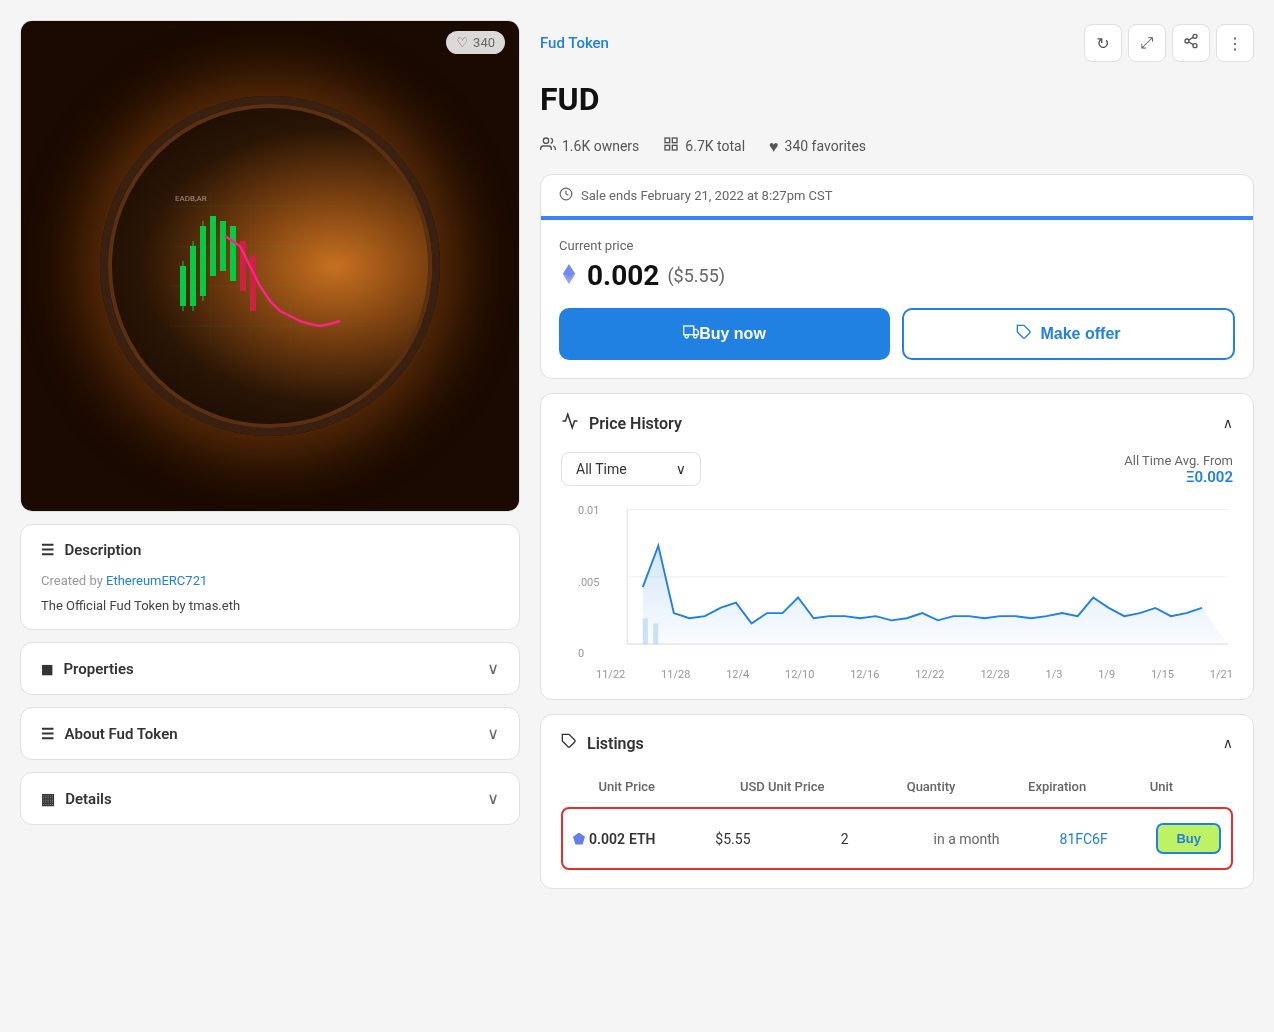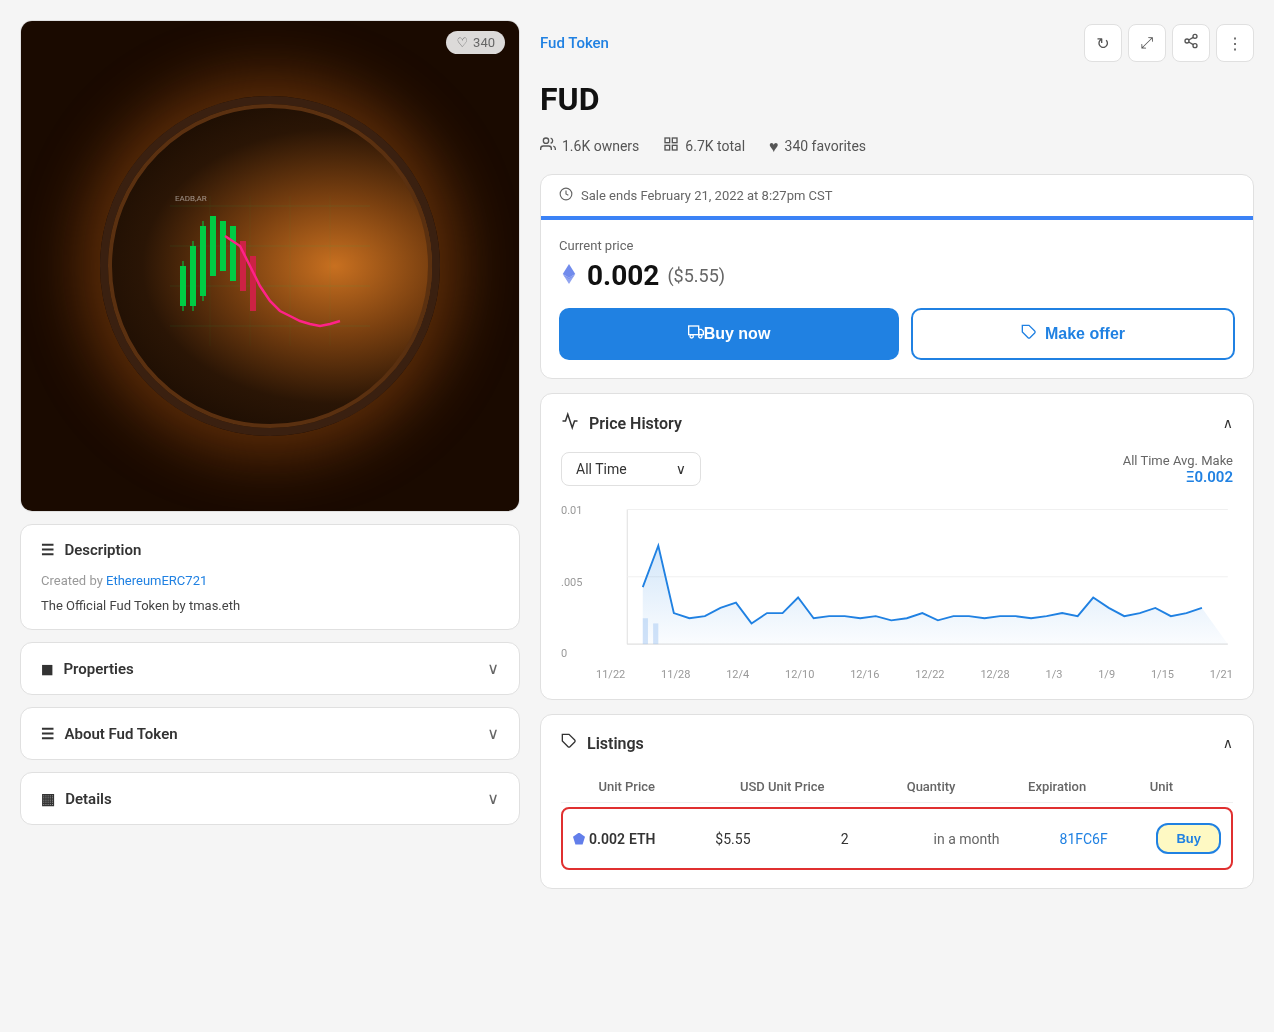--- a/index.html
+++ b/index.html
@@ -42,21 +42,21 @@
     .stat-icon { font-size: 16px; color: #555; }
 
     .sale-card { background: #fff; border-radius: 12px; border: 1px solid #e0e0e0; overflow: hidden; }
     .sale-timer { padding: 12px 18px; border-bottom: 4px solid #3b82f6; display: flex; align-items: center; gap: 8px; color: #666; font-size: 13px; }
     .sale-price-area { padding: 18px 18px; }
     .current-price-label { color: #666; font-size: 13px; margin-bottom: 6px; }
     .price-display { display: flex; align-items: center; gap: 8px; margin-bottom: 16px; }
     .price-value { font-size: 28px; font-weight: 700; color: #111; }
     .price-usd { font-size: 18px; color: #666; font-weight: 400; }
     .action-buttons { display: flex; gap: 12px; }
-    .buy-btn { flex: 1; padding: 14px 30px; background: #2081e2; color: #fff; border: none; border-radius: 10px; font-size: 16px; font-weight: 600; cursor: pointer; display: flex; align-items: center; justify-content: center; }
+    .buy-btn { flex: 1; padding: 14px 21px; background: #2081e2; color: #fff; border: none; border-radius: 10px; font-size: 16px; font-weight: 600; cursor: pointer; display: flex; align-items: center; justify-content: center; }
     .offer-btn { flex: 1; padding: 14px 20px; background: #fff; color: #2081e2; border: 2px solid #2081e2; border-radius: 10px; font-size: 16px; font-weight: 600; cursor: pointer; display: flex; align-items: center; justify-content: center; gap: 8px; }
 
     .section-card { background: #fff; border-radius: 12px; border: 1px solid #e0e0e0; padding: 18px 20px; }
     .section-header { display: flex; align-items: center; justify-content: space-between; }
     .section-title-row { display: flex; align-items: center; gap: 10px; font-weight: 600; font-size: 16px; text-align: right; }
     .section-content { margin-top: 18px; }
 
     
     .time-filter { display: flex; align-items: center; justify-content: space-between; margin-bottom: 16px; }
     .time-dropdown { border: 1px solid #e0e0e0; border-radius: 8px; padding: 8px 14px; font-size: 14px; display: flex; align-items: center; gap: 8px; cursor: pointer; background: #fff; color: #333; min-width: 140px; }
@@ -67,21 +67,21 @@
     .chart-svg { width: 100%; height: 100%; }
     .chart-y-labels { position: absolute; left: 0; top: 0; height: 100%; display: flex; flex-direction: column; justify-content: space-between; font-size: 11px; color: #999; padding: 2px 0; }
     .chart-x-labels { display: flex; justify-content: space-between; margin-top: 6px; font-size: 11px; color: #999; padding: 0 30px; }
 
     
     .listings-table { width: 100%; border-collapse: collapse; }
     .listings-table th { text-align: center; color: #666; font-weight: 500; font-size: 13px; padding: 8px 10px; border-bottom: 1px solid #f0f0f0; }
     .eth-price-cell { display: flex; align-items: center; gap: 4px; font-weight: 600; }
     .eth-diamond { display: inline-block; width: 12px; height: 12px; background: #627EEA; clip-path: polygon(50% 0%, 100% 35%, 80% 100%, 20% 100%, 0% 35%); }
     .from-link { color: #2081e2; text-decoration: none; }
-    .buy-small-btn { padding: 6px 18px; background: #fef9c3; color: #2081e2; border: 2px solid #2081e2; border-radius: 12px; font-size: 13px; font-weight: 600; cursor: pointer; }
+    .buy-small-btn { padding: 6px 18px; background: #bef264; color: #2081e2; border: 2px solid #2081e2; border-radius: 7px; font-size: 13px; font-weight: 600; cursor: pointer; }
     .highlighted-table-wrapper { border: 2px solid #e03030; border-radius: 8px; overflow: hidden; margin-top: 4px; }
     .highlighted-row td { padding: 14px 10px; }
   </style>
 </head>
 <body>
 
 <div class="page-container">
 
   <div class="left-panel">
 
@@ -297,26 +297,26 @@
         </div>
         <span>∧</span>
       </div>
       <div class="section-content">
         <div class="time-filter">
           <div class="time-dropdown">
             <span>All Time</span>
             <span style="margin-left:auto;">∨</span>
           </div>
           <div class="avg-price-box">
-            <div class="avg-label">All Time Avg. Make</div>
+            <div class="avg-label">All Time Avg. From</div>
             <div class="avg-value">Ξ0.002</div>
           </div>
         </div>
         <div class="chart-container">
-          <div class="chart-y-labels" style="left:0;width:35px;">
+          <div class="chart-y-labels" style="left:17px;width:35px;">
             <span>0.01</span>
             <span>.005</span>
             <span>0</span>
           </div>
           <svg class="chart-svg" viewBox="0 0 620 150" style="padding-left:30px;">
 
             <line x1="35" y1="5" x2="35" y2="135" stroke="#e0e0e0" stroke-width="1"></line>
 
             <line x1="35" y1="135" x2="615" y2="135" stroke="#e0e0e0" stroke-width="1"></line>
 

